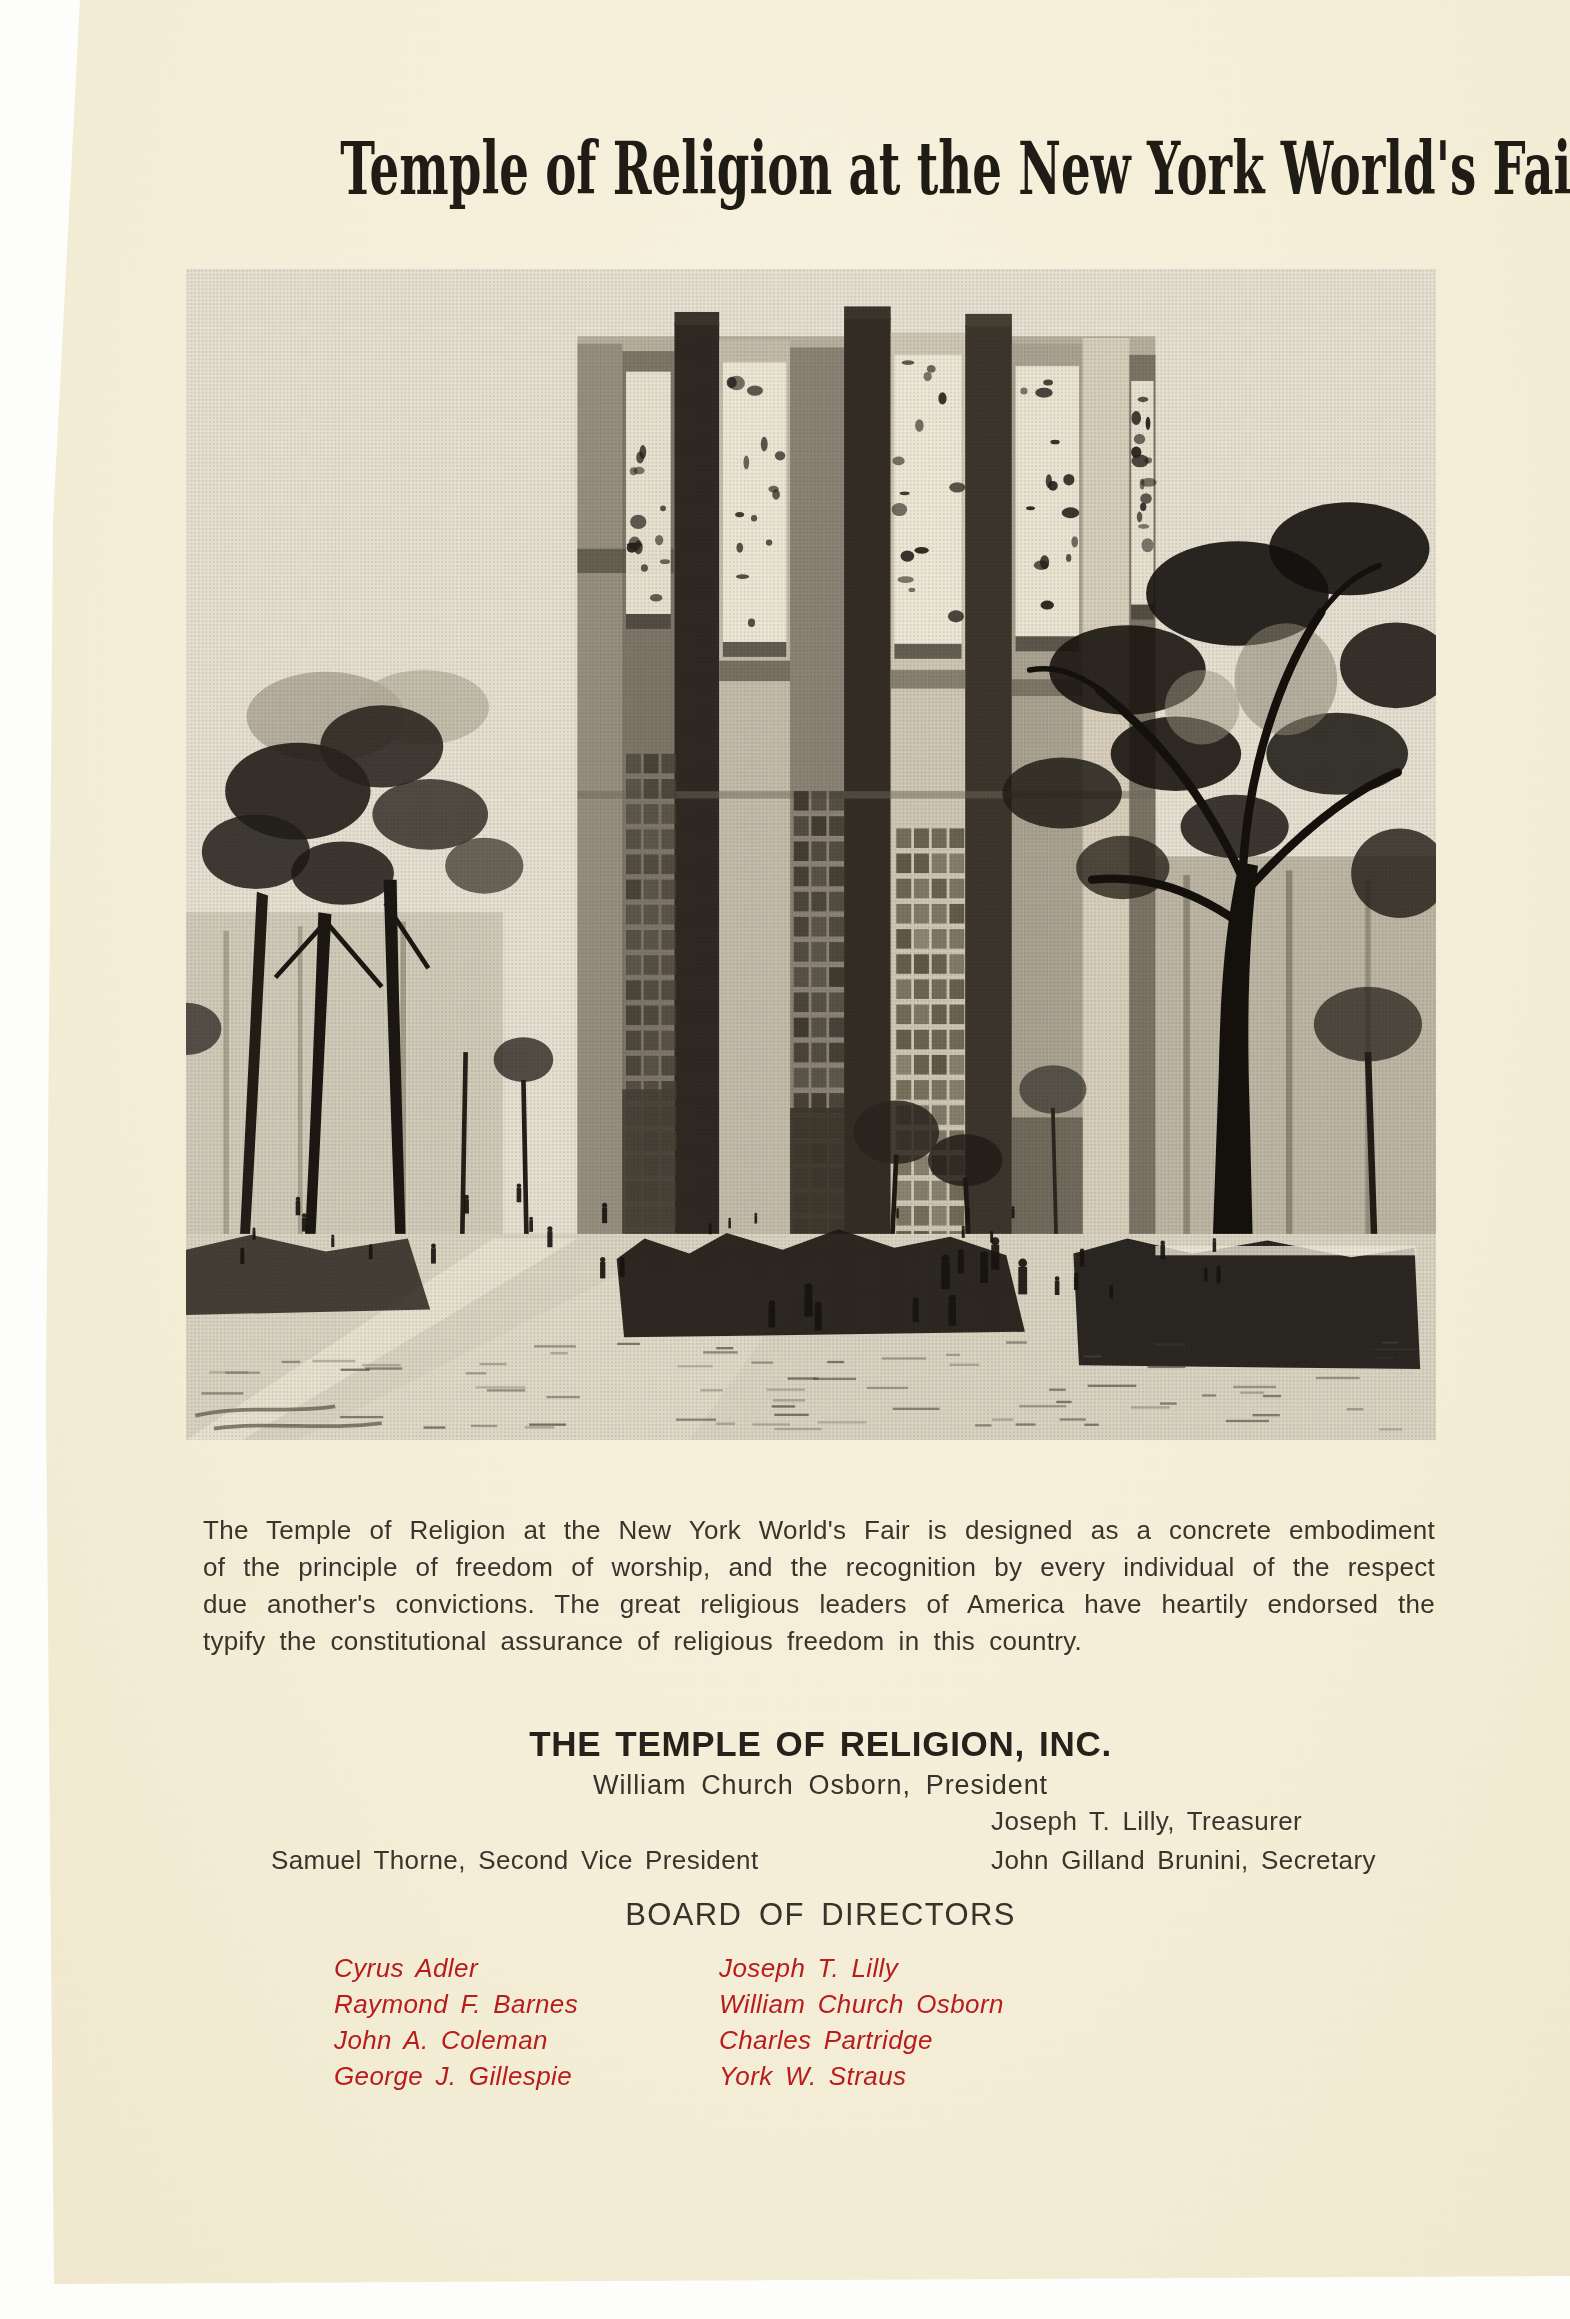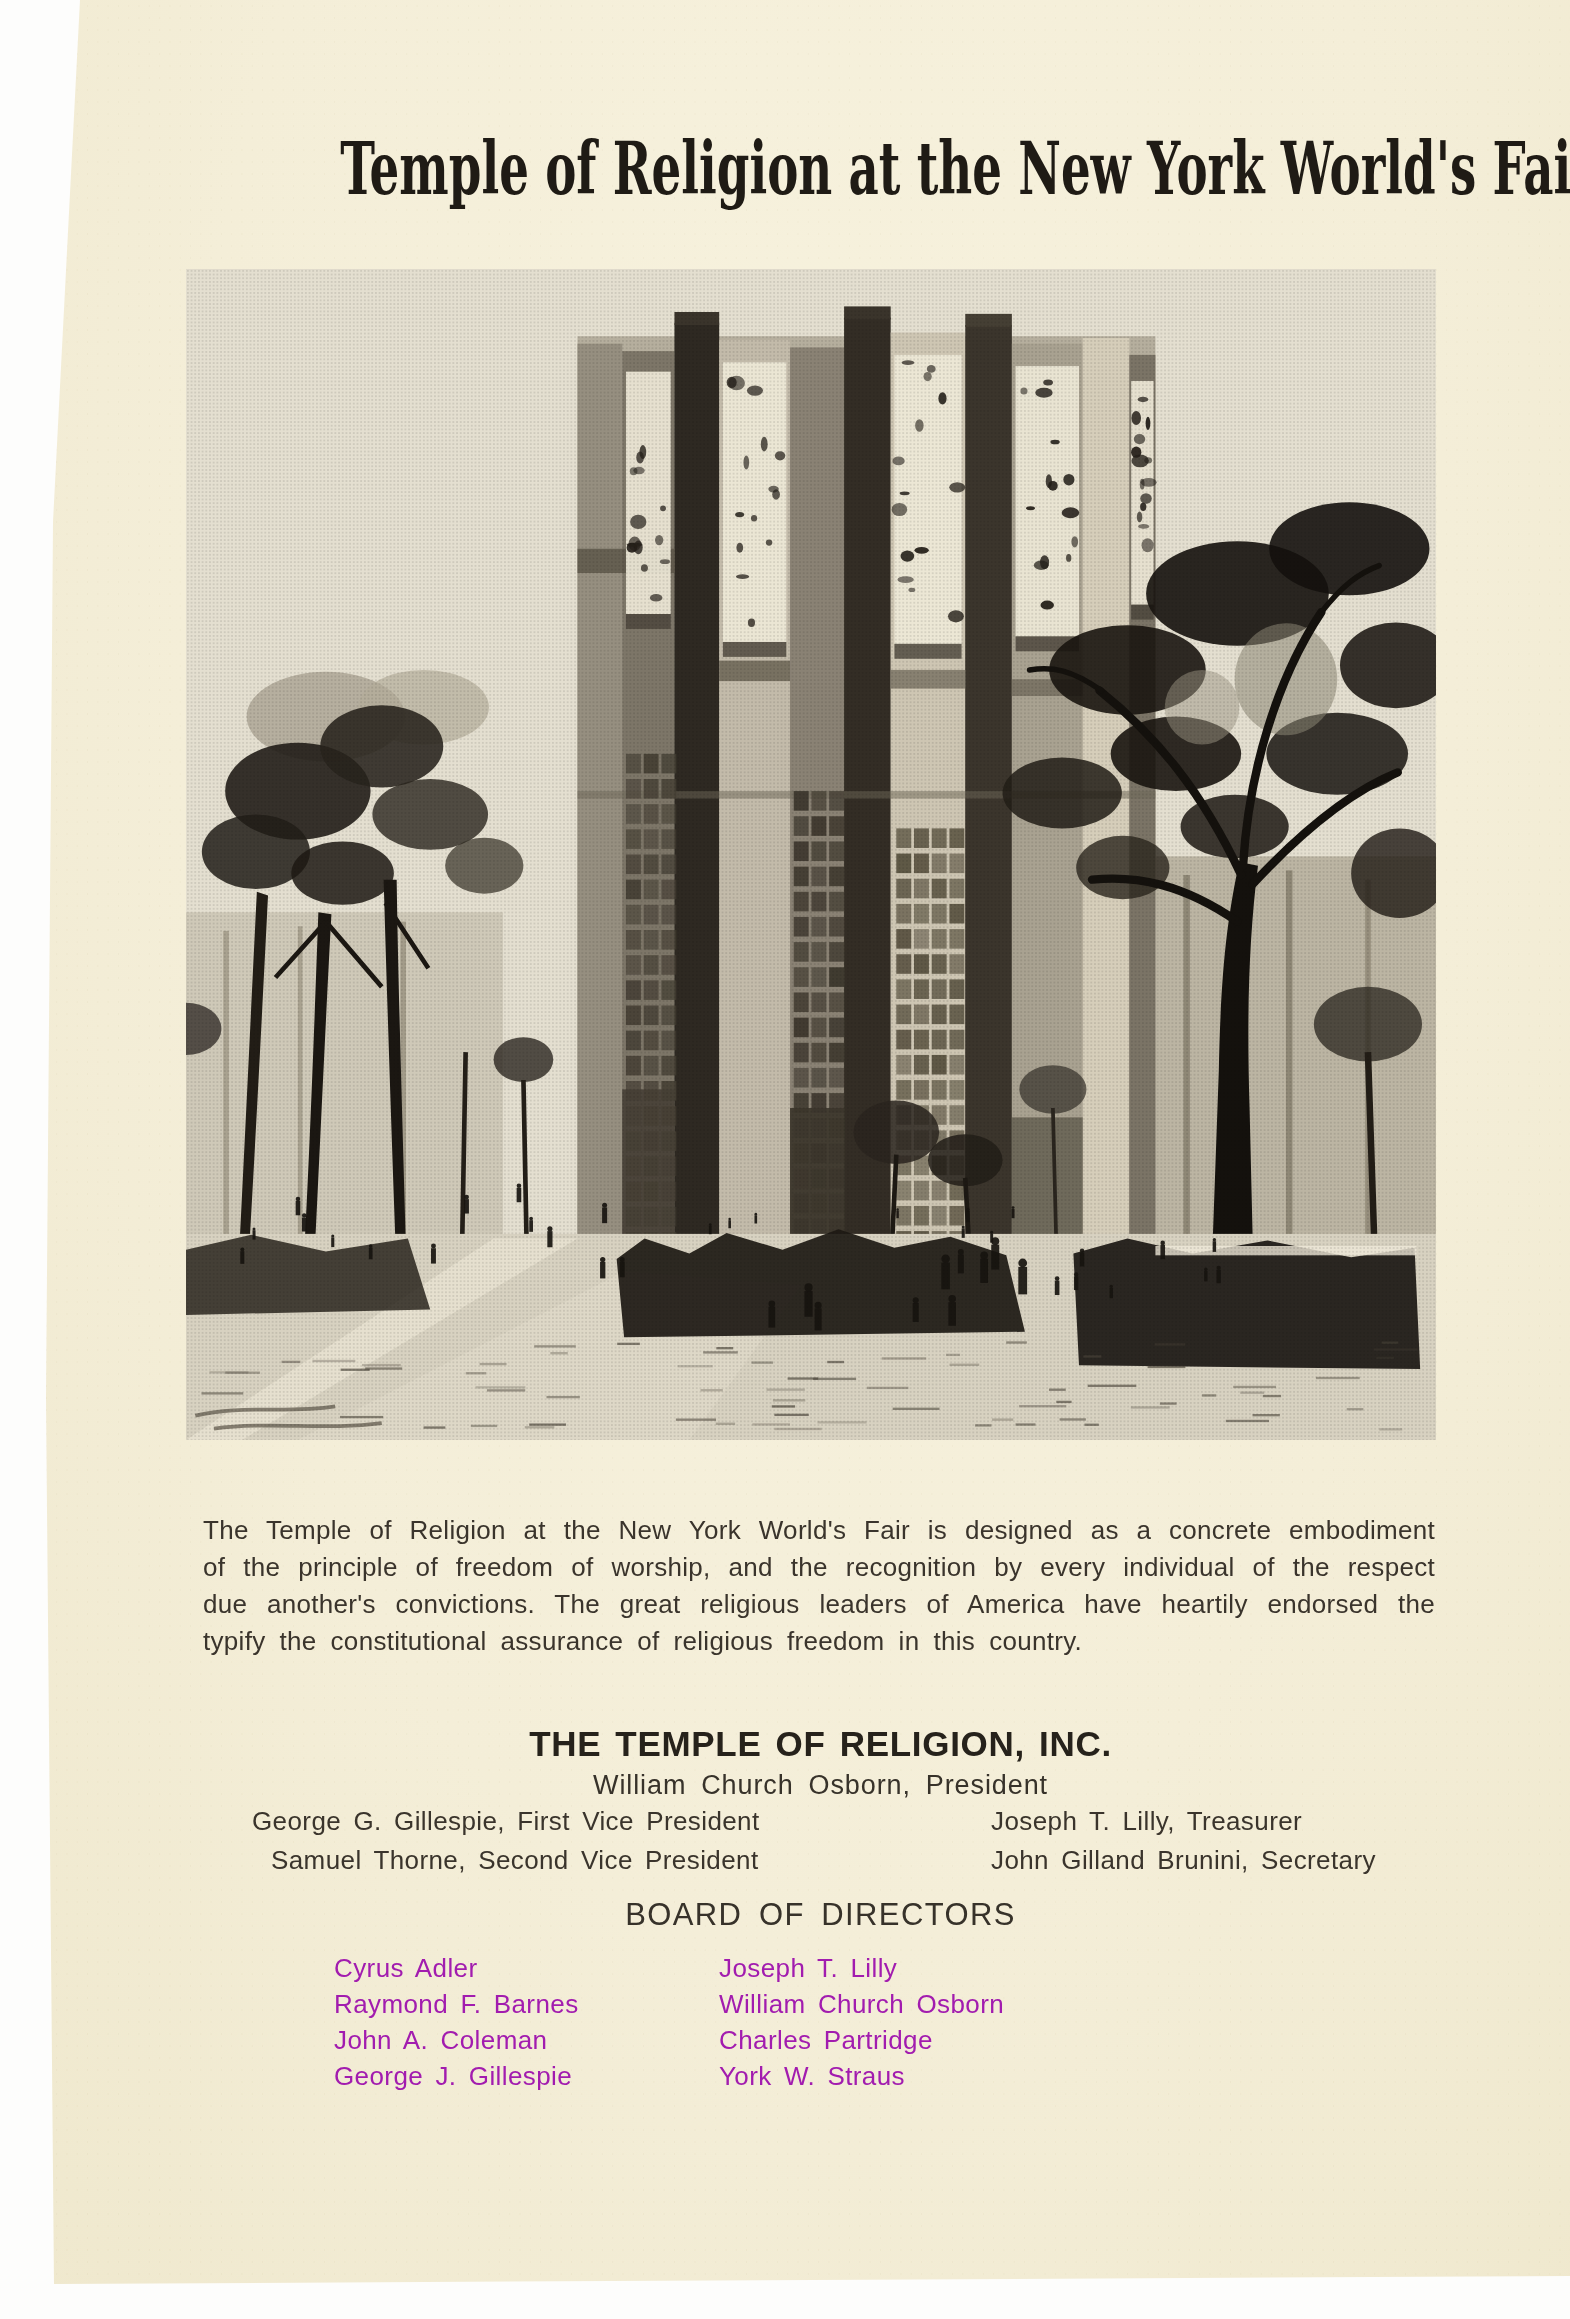--- a/index.html
+++ b/index.html
@@ -43,21 +43,21 @@
   .para .ln{text-align:justify;text-align-last:justify;white-space:normal;}
   .para .ln.last{text-align-last:left;}
   .center-wrap{position:absolute;left:70px;width:1501px;text-align:center;color:#2a251e;}
   .h-inc{top:1724px;font-size:35px;font-weight:700;letter-spacing:0.7px;word-spacing:3.7px;color:#26221b;}
   .h-pres{top:1770px;font-size:27px;font-weight:400;letter-spacing:0.9px;word-spacing:6.5px;color:#37322a;}
   .h-board{top:1897px;font-size:31px;font-weight:400;letter-spacing:1.4px;word-spacing:6.5px;color:#37322a;}
   .officer{
     position:absolute;font-size:26px;color:#3a342c;letter-spacing:0.4px;word-spacing:4.7px;white-space:nowrap;
   }
   .bcol{
-    position:absolute;top:1950px;font-size:26px;color:#a21caf;letter-spacing:0.4px;word-spacing:4.7px;
+    position:absolute;top:1950px;font-size:26px;color:#b91c1c;letter-spacing:0.4px;word-spacing:4.7px;font-style:italic;
   }
   .bcol div{height:36px;line-height:36px;white-space:nowrap;}
 </style>
 </head>
 <body>
 
 <div class="canvas">
   <div class="paper"></div>
   <div class="paper-grain"></div>
 
@@ -631,21 +631,20 @@
   <div class="para">
     <div class="ln">The Temple of Religion at the New York World's Fair is designed as a concrete embodiment</div>
     <div class="ln">of the principle of freedom of worship, and the recognition by every individual of the respect</div>
     <div class="ln">due another's convictions.  The great religious leaders of America have heartily endorsed the</div>
     <div class="ln last">typify the constitutional assurance of religious freedom in this country.</div>
   </div>
 
   <div class="center-wrap h-pres">William Church Osborn, President</div>
   <div class="center-wrap h-inc">THE TEMPLE OF RELIGION, INC.</div>
 
-  <div class="officer" style="left:252px;top:1806px;">George G. Gillespie, First Vice President</div>
   <div class="officer" style="left:991px;top:1806px;">Joseph T. Lilly, Treasurer</div>
   <div class="officer" style="left:252px;top:1845px;margin-left:19px;">Samuel Thorne, Second Vice President</div>
   <div class="officer" style="left:991px;top:1845px;">John Gilland Brunini, Secretary</div>
 
   <div class="center-wrap h-board">BOARD OF DIRECTORS</div>
 
   <div class="bcol" style="left:334px;">
     <div>Cyrus Adler</div>
     <div>Raymond F. Barnes</div>
     <div>John A. Coleman</div>

